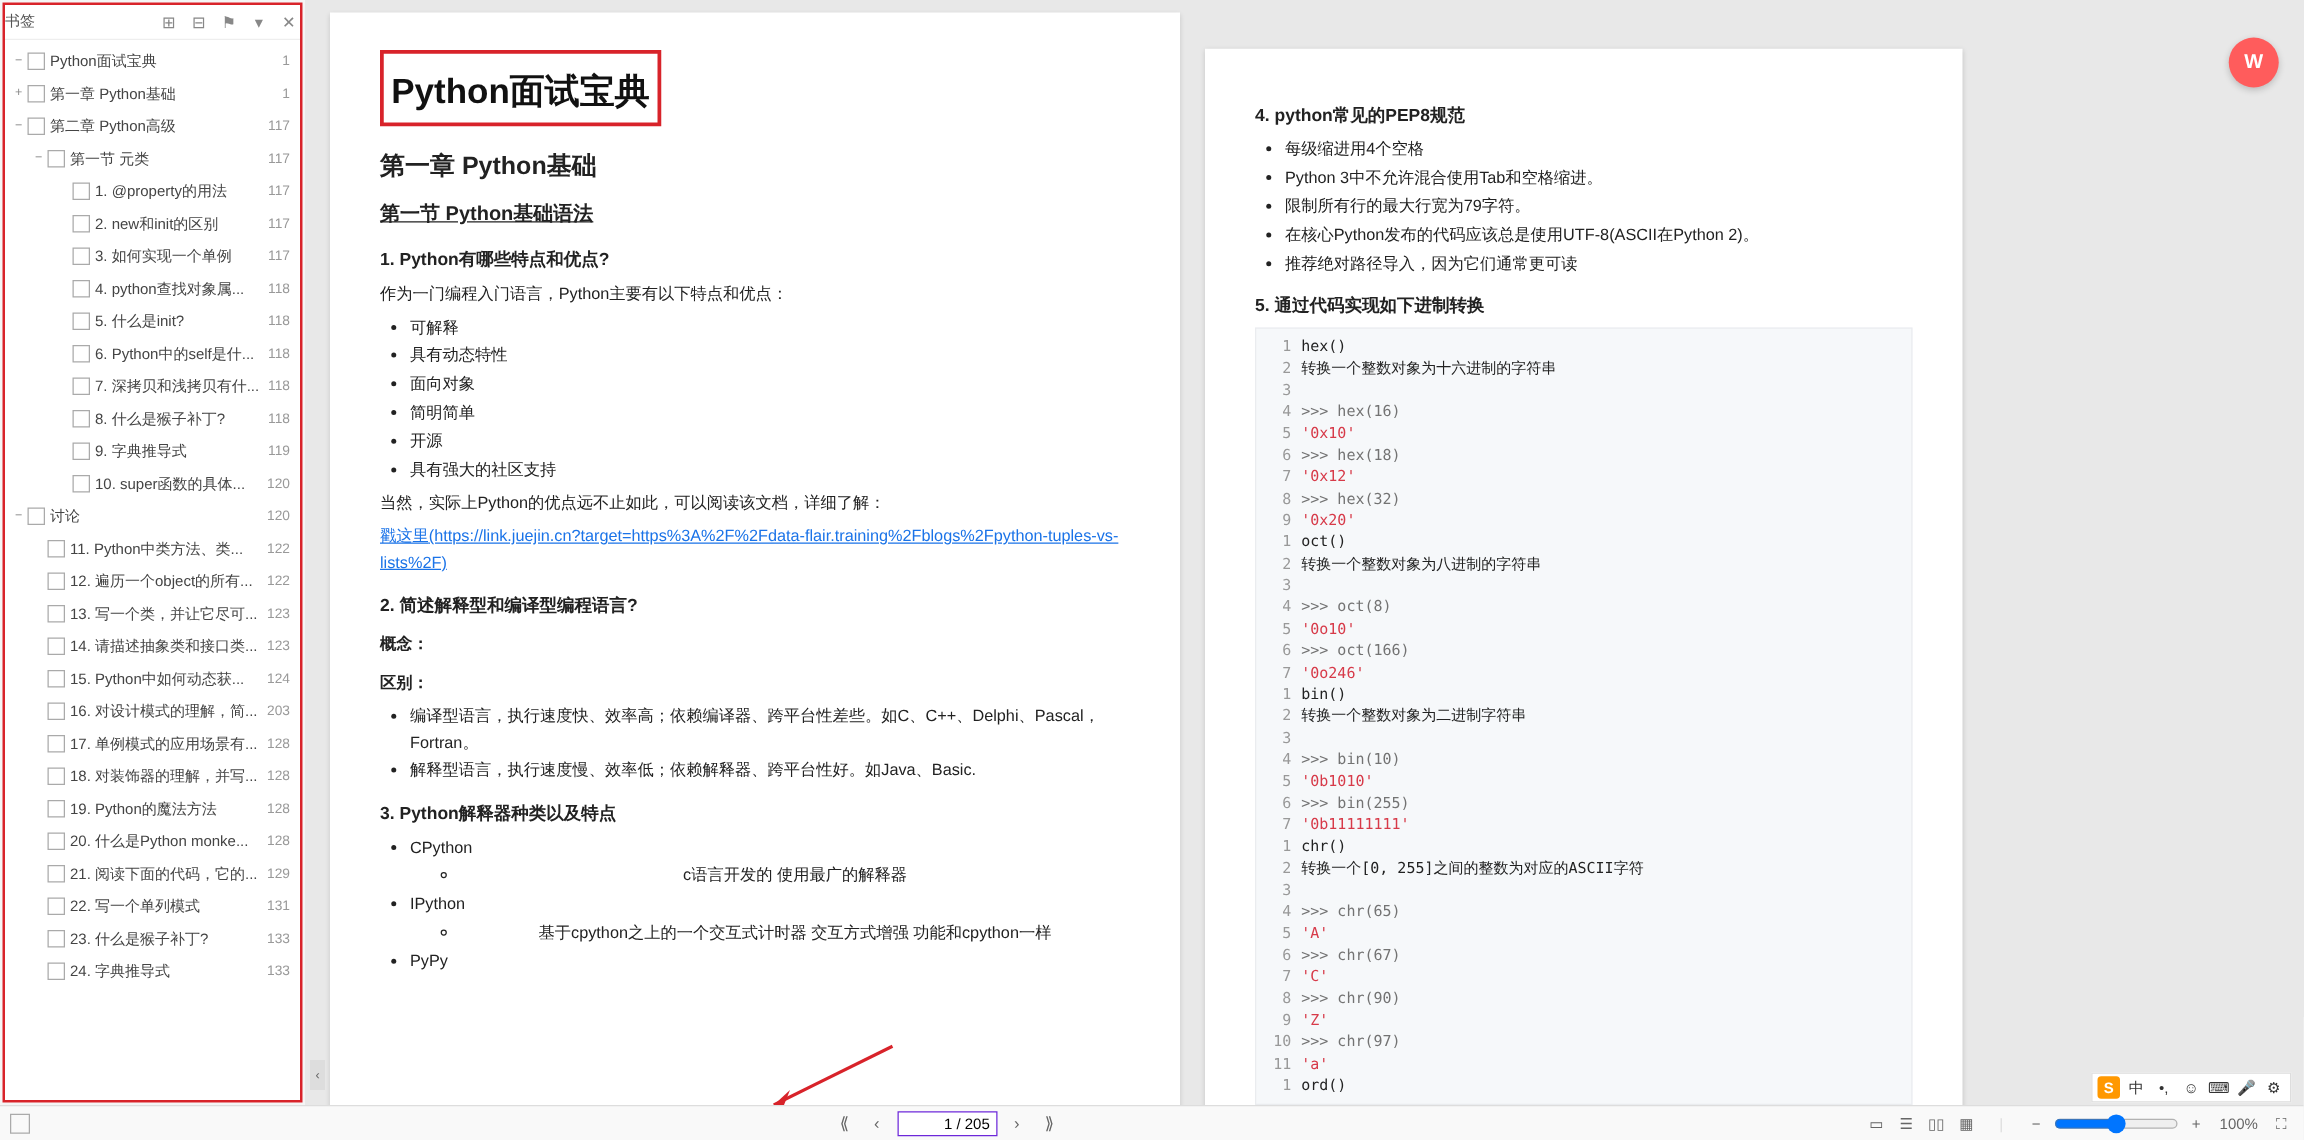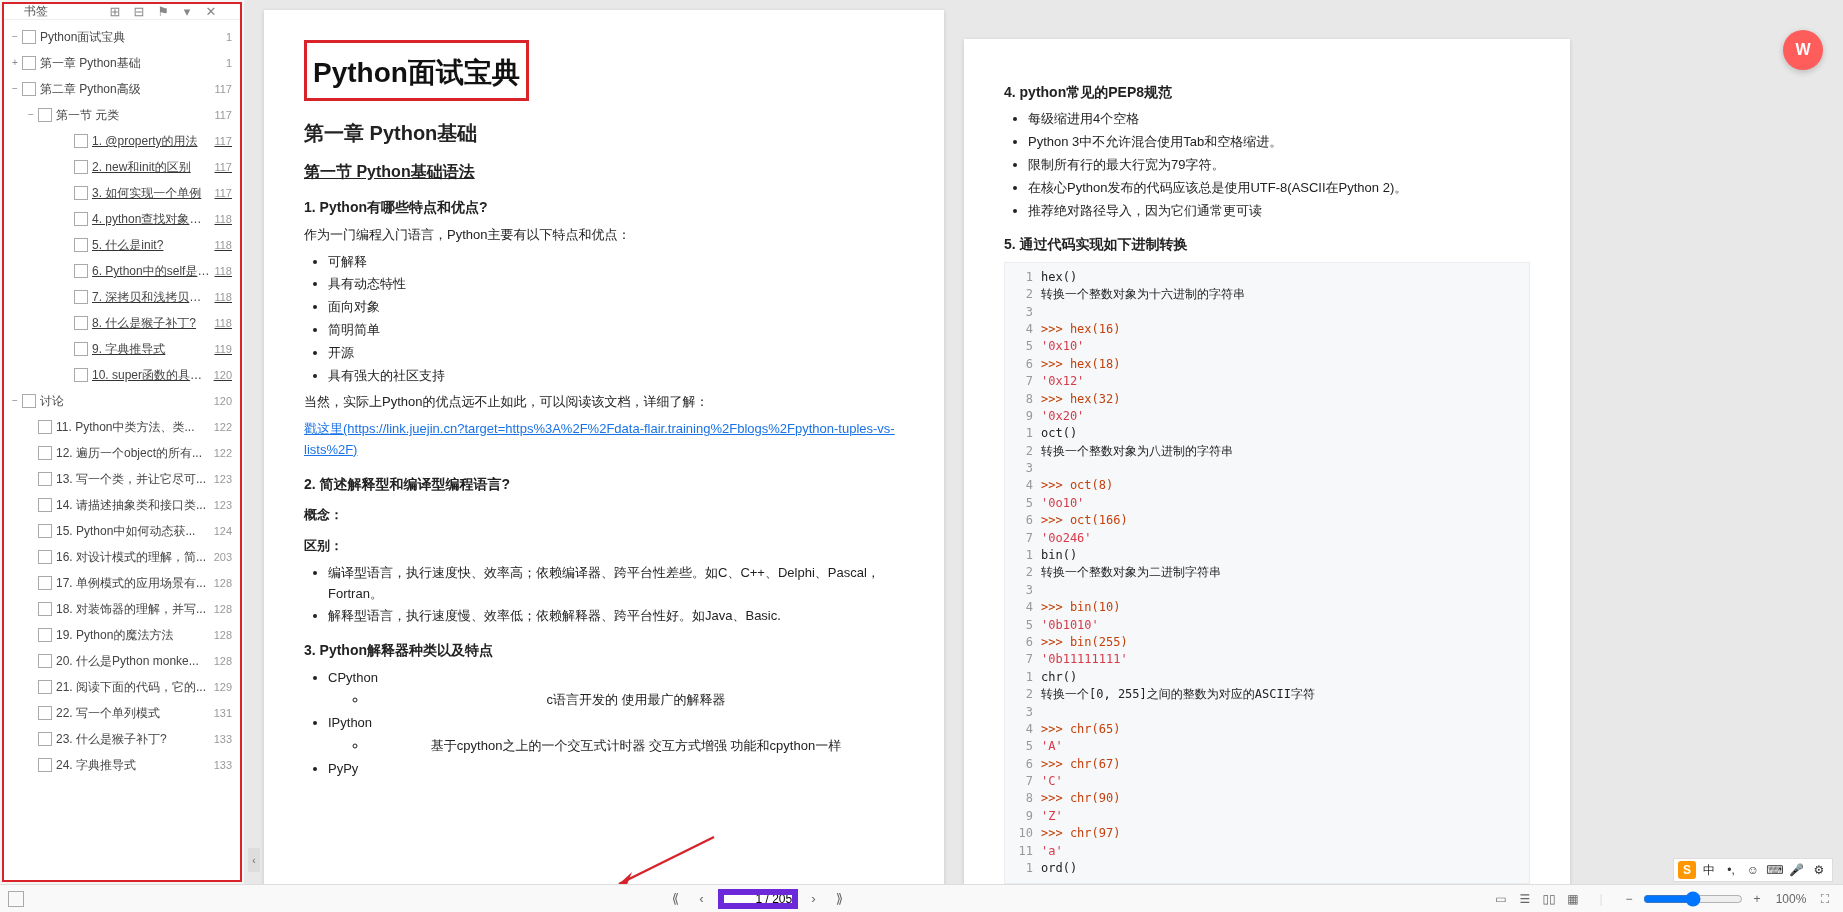--- a/index.html
+++ b/index.html
@@ -2,32 +2,32 @@
 <html><head>
 <meta charset="utf-8">
 <style>
 * { margin: 0; padding: 0; box-sizing: border-box; }
 body { font-family: "Microsoft YaHei", "PingFang SC", Arial, sans-serif; font-size: 12px; color: #333; background: #f5f5f5; overflow: hidden; }
 .app { display: flex; flex-direction: column; height: 912px; width: 1843px; position: relative; }
 .main-area { display: flex; flex: 1; overflow: hidden; }
 
 
 .sidebar { width: 240px; background: #fff; border-right: 1px solid #ddd; display: flex; flex-direction: column; border: 2px solid #d8232a; margin: 2px; }
-.sidebar-header { display: flex; align-items: center; padding: 4px 20px; border-bottom: 1px solid #eee; height: 16px; }
+.sidebar-header { display: flex; align-items: center; padding: 4px 0; border-bottom: 1px solid #eee; height: 28px; }
 .sidebar-title { font-size: 12px; color: #555; flex: 1; }
 .sidebar-tools { display: flex; gap: 6px; }
 .sidebar-tools span { width: 18px; height: 18px; display: inline-flex; align-items: center; justify-content: center; font-size: 13px; color: #888; cursor: pointer; }
 .bookmark-tree { flex: 1; overflow-y: auto; padding: 4px 0; }
 .bm-row { display: flex; align-items: center; padding: 3px 8px 3px 4px; line-height: 20px; cursor: pointer; }
 .bm-toggle { width: 14px; text-align: center; color: #888; font-size: 10px; }
 .bm-icon { width: 14px; height: 14px; border: 1px solid #aaa; margin-right: 4px; flex-shrink: 0; }
 .bm-label { flex: 1; color: #444; white-space: nowrap; overflow: hidden; text-overflow: ellipsis; font-size: 12px; }
 .bm-page { color: #999; font-size: 11px; margin-left: 4px; }
 .pad1 { padding-left: 20px; }
-.pad2 { padding-left: 56px; text-decoration: underline; }
+.pad2 { padding-left: 40px; }
 
 
 .doc-viewer { flex: 1; background: #e8e8e8; display: flex; overflow: hidden; position: relative; }
 .doc-scroll { flex: 1; display: flex; gap: 20px; padding: 10px 20px; overflow: auto; }
 .page { background: #fff; box-shadow: 0 1px 4px rgba(0,0,0,0.15); width: 680px; min-height: 890px; padding: 30px 40px; font-size: 13px; line-height: 1.6; color: #222; flex-shrink: 0; position: relative; }
 .page-right { width: 606px; margin-top: 29px; }
 
 .title-highlight { border: 3px solid #d8232a; padding: 8px 6px 2px 6px; display: inline-block; margin-bottom: 6px; }
 .doc-title { font-size: 28px; font-weight: bold; color: #111; }
 .h1 { font-size: 20px; font-weight: bold; margin: 10px 0 6px; }
@@ -38,33 +38,33 @@
 .p-ul { margin: 6px 0 6px 24px; }
 .p-ul li { list-style: disc; margin: 2px 0; }
 .link { color: #1a73e8; text-decoration: underline; }
 .sub-ul { margin-left: 40px; text-align: center; }
 .sub-ul li { list-style: circle; }
 
 .code-block { background: #f6f8fa; border: 1px solid #eaecef; padding: 6px 8px; font-family: Consolas, monospace; font-size: 12px; line-height: 1.45; margin-top: 6px; }
 .code-line { display: flex; }
 .line-no { width: 20px; color: #999; text-align: right; margin-right: 8px; user-select: none; flex-shrink: 0; }
 .code-txt { white-space: pre; }
-.kw-prompt { color: #c2410c; }
+.kw-prompt { color: #737373; }
 .kw-str { color: #d73a49; }
 
 
 .arrow-annot { position: absolute; bottom: 8px; left: 50%; width: 120px; height: 60px; pointer-events: none; }
 
 
 .bottom-bar { height: 28px; background: #f9f9f9; border-top: 1px solid #ddd; display: flex; align-items: center; padding: 0 8px; font-size: 12px; color: #666; }
 .bb-left { display: flex; align-items: center; gap: 6px; }
 .bb-icon-sq { width: 16px; height: 16px; border: 1px solid #aaa; }
 .bb-center { flex: 1; display: flex; align-items: center; justify-content: center; gap: 6px; }
 .nav-btn { width: 20px; height: 20px; display: inline-flex; align-items: center; justify-content: center; cursor: pointer; color: #666; border: none; background: transparent; }
-.page-input { width: 80px; text-align: center; border: 6px solid #6d28d9; height: 20px; font-size: 12px; padding-left: 32px; }
+.page-input { width: 80px; text-align: center; border: 1px solid #6d28d9; height: 20px; font-size: 12px; padding-left: 32px; }
 .bb-right { display: flex; align-items: center; gap: 4px; }
 .bb-right span { width: 20px; height: 20px; display: inline-flex; align-items: center; justify-content: center; cursor: pointer; }
 .zoom-slider { width: 100px; }
 
 
 .fab { position: absolute; top: 30px; right: 20px; width: 40px; height: 40px; background: #ff5c5c; border-radius: 50%; display: flex; align-items: center; justify-content: center; color: #fff; font-weight: bold; font-size: 16px; box-shadow: 0 2px 6px rgba(0,0,0,0.2); cursor: pointer; }
 
 
 .ime-bar { position: absolute; bottom: 30px; right: 10px; display: flex; align-items: center; gap: 4px; background: #fff; border: 1px solid #ddd; padding: 2px 4px; font-size: 12px; }
 .ime-bar span { width: 18px; height: 18px; display: inline-flex; align-items: center; justify-content: center; }

